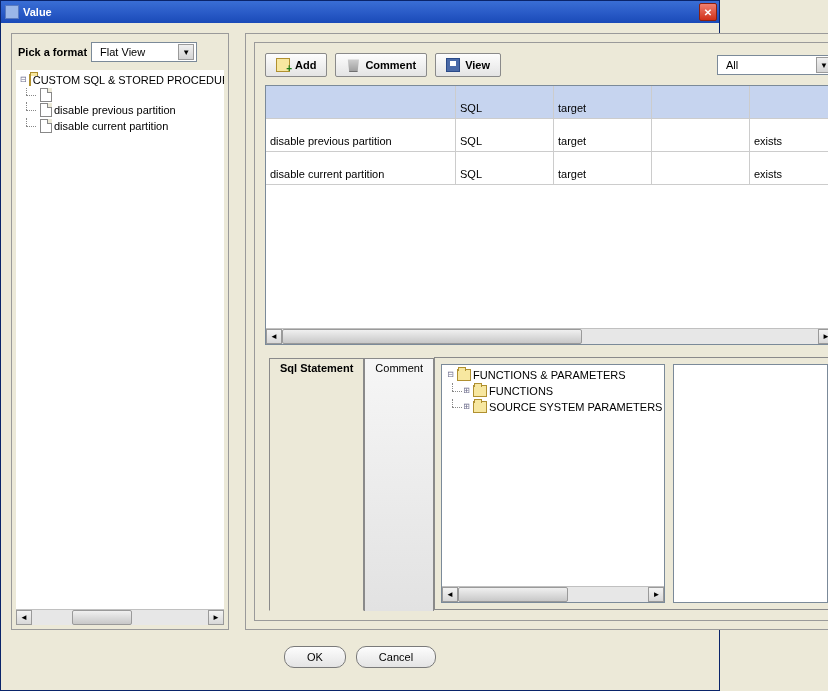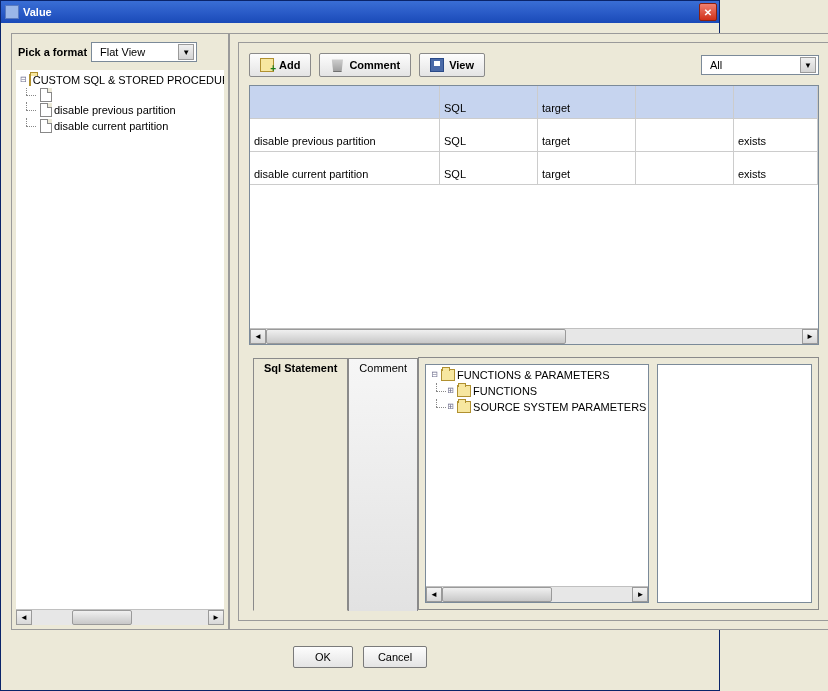--- a/index.html
+++ b/index.html
@@ -50,21 +50,21 @@
   .content {
     flex:1;
     padding:10px;
     display:flex;
     flex-direction:column;
     gap:6px;
   }
   .main-row {
     flex:1;
     display:flex;
-    gap:0;
+    gap:16px;
     min-height:0;
   }
   .panel {
     border:1px solid #9a9a9a;
     background:#ece9d8;
     display:flex;
     flex-direction:column;
     min-height:0;
   }
   .left-panel {
@@ -310,24 +310,24 @@
   .sub-tree .tree-child{padding-left:18px;}
   .button-row {
     display:flex;
     justify-content:center;
     gap:10px;
     padding:10px 0 12px 0;
   }
   .dlg-btn {
     min-width:60px;
     height:22px;
-    padding:0 14px;
+    padding:0 22px;
     border:1px solid #7a7a7a;
     background:linear-gradient(#fdfdfd,#e4e4e4);
-    border-radius:2px;
+    border-radius:10px;
     cursor:pointer;
     display:inline-flex;align-items:center;justify-content:center;
   }
 </style>
 </head>
 <body>
 
 <div class="window">
 
   <div class="titlebar">

